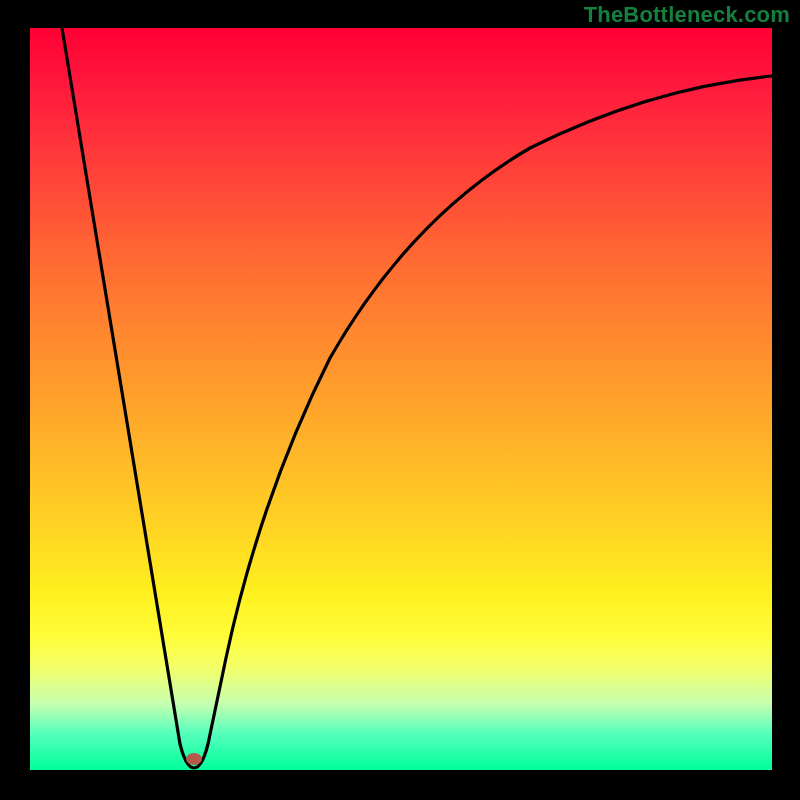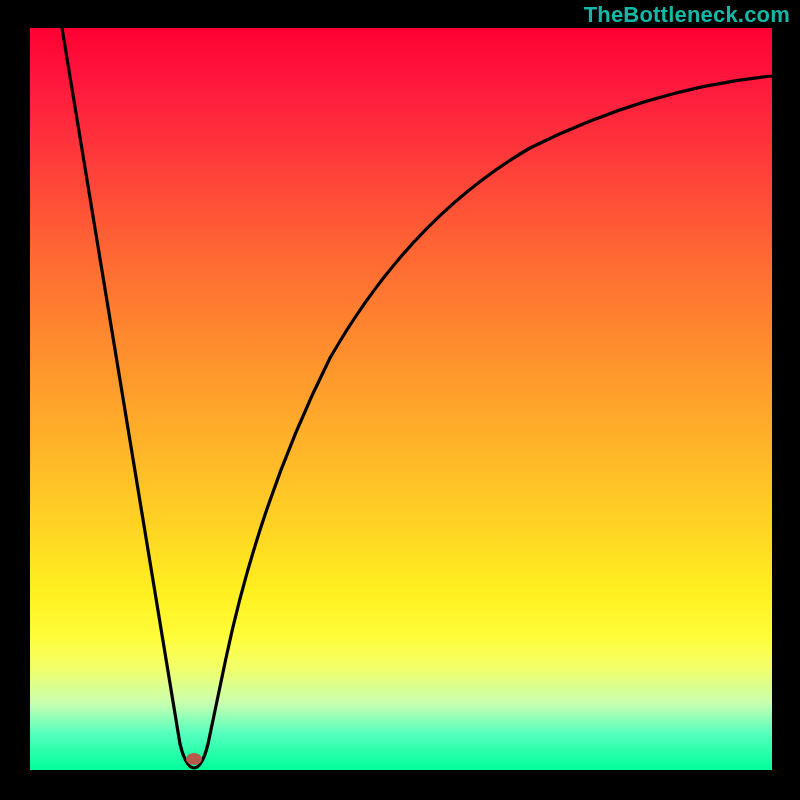--- a/index.html
+++ b/index.html
@@ -14,21 +14,21 @@
   .outer {
     position: relative;
     width: 800px;
     height: 800px;
     background: #000;
   }
   .watermark {
     position: absolute;
     top: 2px;
     right: 10px;
-    color: #14b8a6;
+    color: #15803d;
     font-size: 22px;
     font-weight: 600;
     letter-spacing: 0.2px;
     z-index: 3;
   }
   .plot {
     position: absolute;
     left: 30px;
     top: 28px;
     width: 742px;

